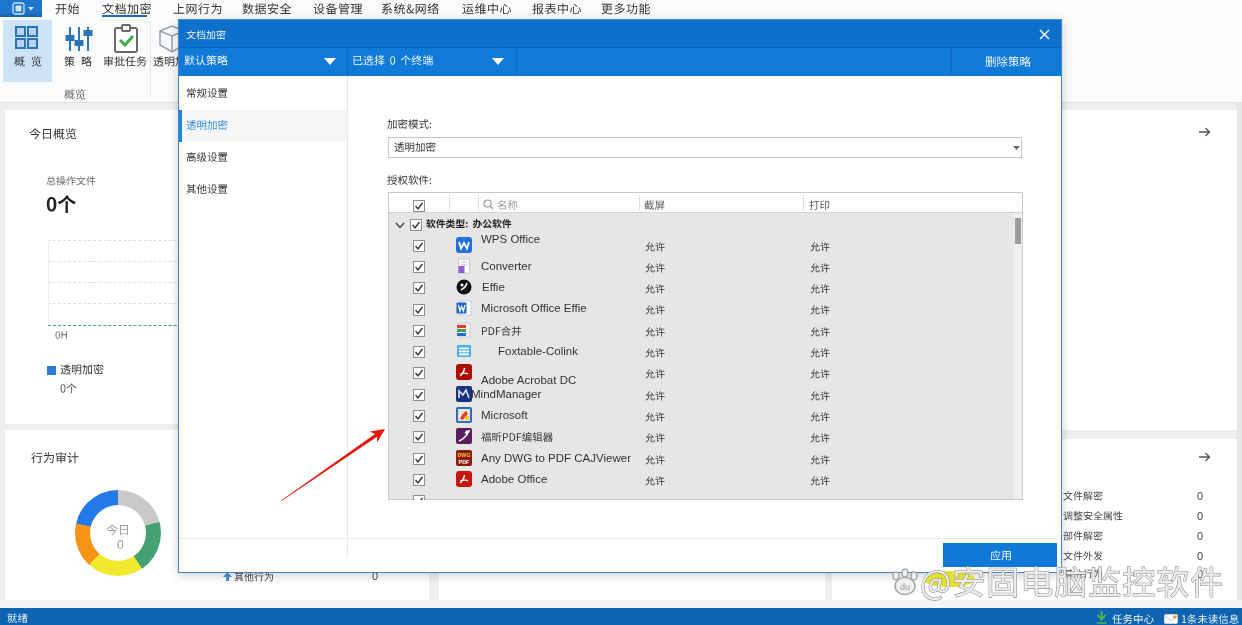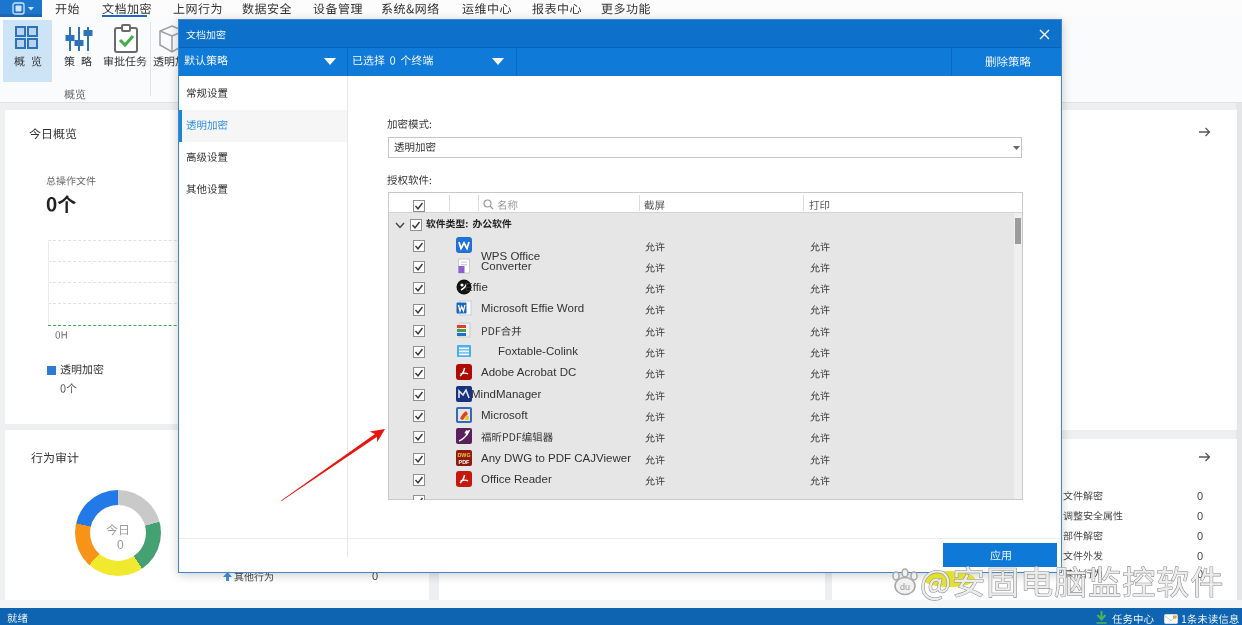--- a/index.html
+++ b/index.html
@@ -594,21 +594,21 @@
         </g>
       </svg>
       <svg style="position:absolute;left:25px;top:48px" width="12" height="12">
 <rect x="0.5" y="0.5" width="11" height="11" fill="#fff" stroke="#8f8f8f"></rect>
 <path d="M2.5 6l2.5 2.8L9.5 3" fill="none" stroke="#3a3a3a" stroke-width="1.4"></path>
       </svg>
       <svg style="position:absolute;left:68px;top:45px" width="16" height="16">
         <rect width="16" height="16" rx="3" fill="#2170d6"></rect>
         <path d="M3 5l2 6.5L8 6l3 5.5L13 5" fill="none" stroke="#fff" stroke-width="1.8"></path>
       </svg>
-      <div style="position:absolute;left:93px;top:58px;font:11.5px 'Liberation Sans',sans-serif;color:#333">WPS Office</div>
+      <div style="position:absolute;left:93px;top:41px;font:11.5px 'Liberation Sans',sans-serif;color:#333">WPS Office</div>
       <svg style="position:absolute;left:257px;top:49.5px;overflow:visible" width="22" height="13">
         <g fill="#333333" transform="translate(0,8.6) scale(0.01000,-0.01000)">
           <use href="#r5141" x="0"></use>
           <use href="#r8bb8" x="1000"></use>
         </g>
       </svg>
       <svg style="position:absolute;left:422px;top:49.5px;overflow:visible" width="22" height="13">
         <g fill="#333333" transform="translate(0,8.6) scale(0.01000,-0.01000)">
           <use href="#r5141" x="0"></use>
           <use href="#r8bb8" x="1000"></use>
@@ -639,21 +639,21 @@
       </svg>
       <svg style="position:absolute;left:25px;top:90px" width="12" height="12">
 <rect x="0.5" y="0.5" width="11" height="11" fill="#fff" stroke="#8f8f8f"></rect>
 <path d="M2.5 6l2.5 2.8L9.5 3" fill="none" stroke="#3a3a3a" stroke-width="1.4"></path>
       </svg>
       <svg style="position:absolute;left:68px;top:87px" width="16" height="16">
         <circle cx="8" cy="8" r="7.5" fill="#111"></circle>
         <path d="M5 11c2-1 5-4 6-7" stroke="#fff" stroke-width="1.6" fill="none"></path>
         <circle cx="6" cy="6" r="1.6" fill="#fff"></circle>
       </svg>
-      <div style="position:absolute;left:77px;top:89px;font:11.5px 'Liberation Sans',sans-serif;color:#333">Effie</div>
+      <div style="position:absolute;left:94px;top:89px;font:11.5px 'Liberation Sans',sans-serif;color:#333">Effie</div>
       <svg style="position:absolute;left:257px;top:91.5px;overflow:visible" width="22" height="13">
         <g fill="#333333" transform="translate(0,8.6) scale(0.01000,-0.01000)">
           <use href="#r5141" x="0"></use>
           <use href="#r8bb8" x="1000"></use>
         </g>
       </svg>
       <svg style="position:absolute;left:422px;top:91.5px;overflow:visible" width="22" height="13">
         <g fill="#333333" transform="translate(0,8.6) scale(0.01000,-0.01000)">
           <use href="#r5141" x="0"></use>
           <use href="#r8bb8" x="1000"></use>
@@ -661,21 +661,21 @@
       </svg>
       <svg style="position:absolute;left:25px;top:112px" width="12" height="12">
 <rect x="0.5" y="0.5" width="11" height="11" fill="#fff" stroke="#8f8f8f"></rect>
 <path d="M2.5 6l2.5 2.8L9.5 3" fill="none" stroke="#3a3a3a" stroke-width="1.4"></path>
       </svg>
       <svg style="position:absolute;left:68px;top:108px" width="16" height="16">
         <rect x="4" y="1" width="11" height="14" fill="#fff" stroke="#bcd0e8"></rect>
         <rect x="0.5" y="2.5" width="10" height="11" rx="1" fill="#1c66c0"></rect>
         <path d="M2.5 5l1.5 6 1.7-4.5L7.4 11l1.6-6" fill="none" stroke="#fff" stroke-width="1.3"></path>
       </svg>
-      <div style="position:absolute;left:93px;top:110px;font:11.5px 'Liberation Sans',sans-serif;color:#333">Microsoft Effie Word</div>
+      <div style="position:absolute;left:93px;top:110px;font:11.5px 'Liberation Sans',sans-serif;color:#333">Microsoft Office Effie</div>
       <svg style="position:absolute;left:257px;top:112.5px;overflow:visible" width="22" height="13">
         <g fill="#333333" transform="translate(0,8.6) scale(0.01000,-0.01000)">
           <use href="#r5141" x="0"></use>
           <use href="#r8bb8" x="1000"></use>
         </g>
       </svg>
       <svg style="position:absolute;left:422px;top:112.5px;overflow:visible" width="22" height="13">
         <g fill="#333333" transform="translate(0,8.6) scale(0.01000,-0.01000)">
           <use href="#r5141" x="0"></use>
           <use href="#r8bb8" x="1000"></use>
@@ -736,21 +736,21 @@
         </g>
       </svg>
       <svg style="position:absolute;left:25px;top:175px" width="12" height="12">
 <rect x="0.5" y="0.5" width="11" height="11" fill="#fff" stroke="#8f8f8f"></rect>
 <path d="M2.5 6l2.5 2.8L9.5 3" fill="none" stroke="#3a3a3a" stroke-width="1.4"></path>
       </svg>
       <svg style="position:absolute;left:68px;top:172px" width="16" height="16">
         <rect width="16" height="16" rx="3" fill="#ae0c00"></rect>
         <path d="M4 12c2-1.5 4-5 4.6-8M4.5 10c3-1 6-1 7.5 0" fill="none" stroke="#fff" stroke-width="1.4"></path>
       </svg>
-      <div style="position:absolute;left:93px;top:174px;font:11.5px 'Liberation Sans',sans-serif;color:#333">Adobe Acrobat DC</div>
+      <div style="position:absolute;left:93px;top:182px;font:11.5px 'Liberation Sans',sans-serif;color:#333">Adobe Acrobat DC</div>
       <svg style="position:absolute;left:257px;top:176.6px;overflow:visible" width="22" height="13">
         <g fill="#333333" transform="translate(0,8.6) scale(0.01000,-0.01000)">
           <use href="#r5141" x="0"></use>
           <use href="#r8bb8" x="1000"></use>
         </g>
       </svg>
       <svg style="position:absolute;left:422px;top:176.6px;overflow:visible" width="22" height="13">
         <g fill="#333333" transform="translate(0,8.6) scale(0.01000,-0.01000)">
           <use href="#r5141" x="0"></use>
           <use href="#r8bb8" x="1000"></use>
@@ -856,21 +856,21 @@
         </g>
       </svg>
       <svg style="position:absolute;left:25px;top:282px" width="12" height="12">
 <rect x="0.5" y="0.5" width="11" height="11" fill="#fff" stroke="#8f8f8f"></rect>
 <path d="M2.5 6l2.5 2.8L9.5 3" fill="none" stroke="#3a3a3a" stroke-width="1.4"></path>
       </svg>
       <svg style="position:absolute;left:68px;top:279px" width="16" height="16">
         <rect width="16" height="16" rx="3" fill="#c6180e"></rect>
         <path d="M4 12c2-1.5 4-5 4.6-8M4.5 10c3-1 6-1 7.5 0" fill="none" stroke="#fff" stroke-width="1.4"></path>
       </svg>
-      <div style="position:absolute;left:93px;top:281px;font:11.5px 'Liberation Sans',sans-serif;color:#333">Office Reader</div>
+      <div style="position:absolute;left:93px;top:281px;font:11.5px 'Liberation Sans',sans-serif;color:#333">Adobe Office</div>
       <svg style="position:absolute;left:257px;top:283.6px;overflow:visible" width="22" height="13">
         <g fill="#333333" transform="translate(0,8.6) scale(0.01000,-0.01000)">
           <use href="#r5141" x="0"></use>
           <use href="#r8bb8" x="1000"></use>
         </g>
       </svg>
       <svg style="position:absolute;left:422px;top:283.6px;overflow:visible" width="22" height="13">
         <g fill="#333333" transform="translate(0,8.6) scale(0.01000,-0.01000)">
           <use href="#r5141" x="0"></use>
           <use href="#r8bb8" x="1000"></use>

